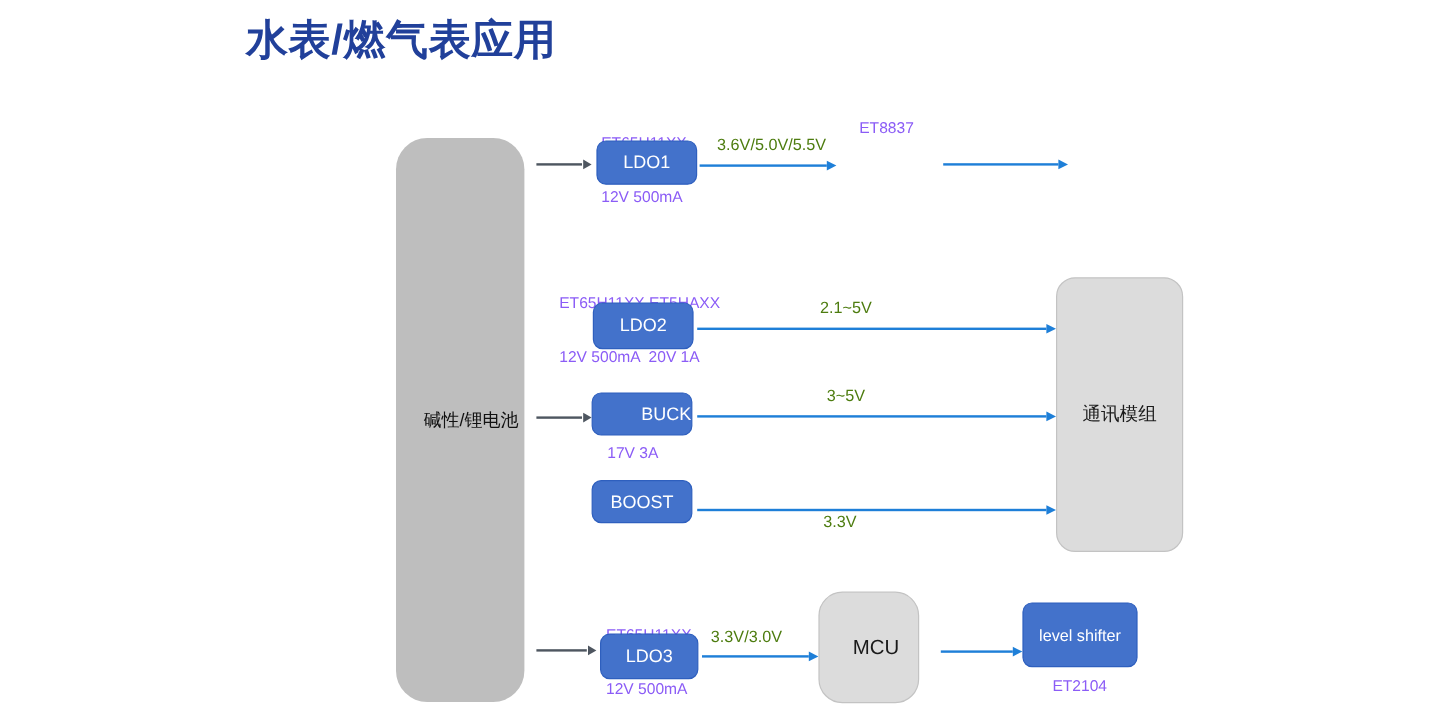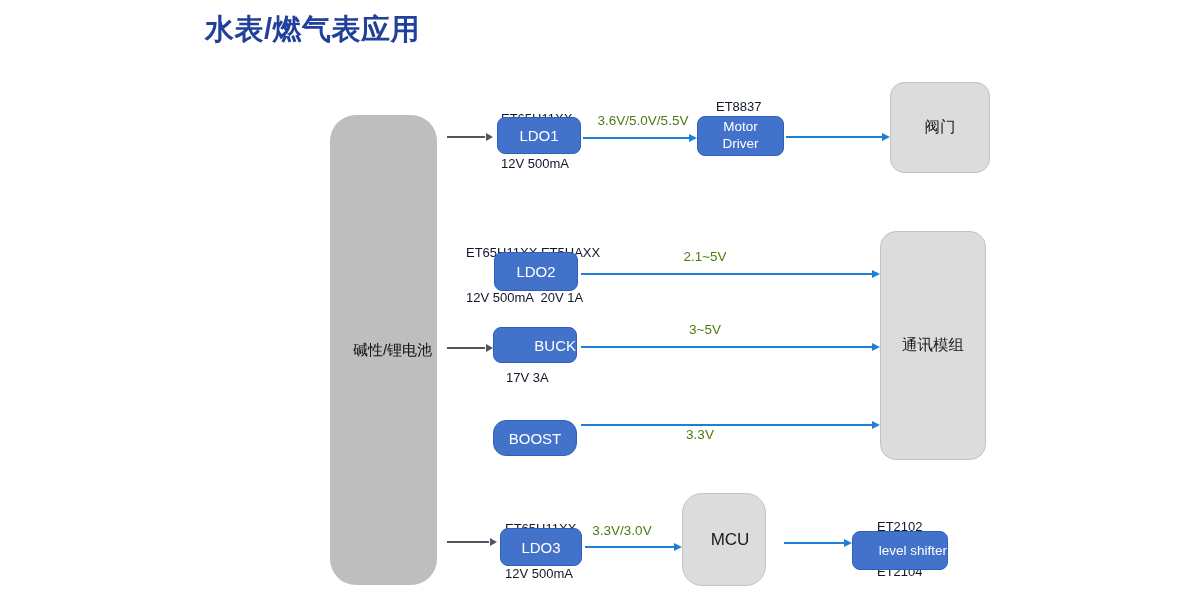--- a/index.html
+++ b/index.html
@@ -1,33 +1,33 @@
 <!DOCTYPE html>
 <html><head>
 <meta charset="utf-8">
 <style>
   * { margin:0; padding:0; box-sizing:border-box; }
   html,body { width:1200px; height:600px; background:#ffffff; overflow:hidden;
               font-family:"Liberation Sans", sans-serif; }
   #stage { position:relative; width:1200px; height:600px; background:#ffffff; }
 
-  .title { position:absolute; left:205px; top:10px; font-size:29px; font-weight:bold;
+  .title { position:absolute; left:205px; top:10px; font-size:35px; font-weight:bold;
            color:#21409A; letter-spacing:0.5px; white-space:pre; }
 
   .node-blue { position:absolute; background:#4372CB; border:1.5px solid #2E5FBE;
                border-radius:8px; color:#ffffff; display:flex; align-items:center;
                justify-content:center; text-align:center; font-size:15px; }
   .node-gray { position:absolute; background:#DCDCDC; border:1px solid #C3C3C3;
                color:#1a1a1a; display:flex; align-items:center; justify-content:center;
                text-align:center; font-size:15.5px; }
   .battery   { position:absolute; left:330px; top:115px; width:107px; height:470px;
                background:#BEBEBE; border-radius:26px; display:flex; align-items:center;
                justify-content:center; color:#111; font-size:15px;padding-left:18px; }
 
-  .chip { position:absolute; font-size:13px; color:#0f172a; line-height:1.16; white-space:pre; }
+  .chip { position:absolute; font-size:13px; color:#8b5cf6; line-height:1.16; white-space:pre; }
   .volt { position:absolute; font-size:13.5px; color:#4d7c0f; text-align:center; white-space:pre; }
 
   .arrow { position:absolute; height:2px; background:currentColor; }
   .arrow::after { content:''; position:absolute; right:-8px; top:-3.5px; width:0; height:0;
                   border-top:4.5px solid transparent; border-bottom:4.5px solid transparent;
                   border-left:8px solid; }
   .blue { color:#1E7FD8; }
   .gray { color:#4E5660; height:1.6px; }
   .gray::after { top:-3px; border-top-width:4px; border-bottom-width:4px; border-left-width:7px; }
 
@@ -52,27 +52,21 @@
     <div>ET65H11XX</div>
     <div>12V 500mA</div>
   </div>
   <div class="node-blue" style="left:497px; top:117px; width:84px; height:37px;text-align:right;">
     <span>LDO1</span>
   </div>
   <div class="volt" style="left:592px; top:113px; width:102px;">3.6V/5.0V/5.5V</div>
   <div class="arrow blue" style="left:583px; top:137px; width:106px;"></div>
 
   <div class="chip" style="left:716px; top:99px;">ET8837</div>
-  <div class="node-blue" style="left:697px; top:116px; width:87px; height:40px;">
-    <span class="wrap56">Motor Driver</span>
-  </div>
   <div class="arrow blue" style="left:786px; top:136px; width:96px;"></div>
-  <div class="node-gray" style="left:890px; top:82px; width:100px; height:91px; border-radius:14px;">
-    <span>阀门</span>
-  </div>
 
   <div class="chip" style="left:466px; top:215px;">
     <div>ET65H11XX ET5HAXX</div>
     <div>12V 500mA  20V 1A</div>
   </div>
   <div class="node-blue" style="left:494px; top:252px; width:84px; height:39px;text-align:right;">
     <span>LDO2</span>
   </div>
   <div class="volt" style="left:650px; top:249px; width:110px;">2.1~5V</div>
   <div class="arrow blue" style="left:581px; top:273px; width:291px;"></div>
@@ -80,21 +74,21 @@
   <div class="chip" style="left:506px; top:295px;">
     <div>ET81311</div>
     <div>17V 3A</div>
   </div>
   <div class="node-blue" style="left:493px; top:327px; width:84px; height:36px;justify-content:flex-end;">
     <span>BUCK</span>
   </div>
   <div class="volt" style="left:650px; top:322px; width:110px;">3~5V</div>
   <div class="arrow blue" style="left:581px; top:346px; width:291px;"></div>
 
-  <div class="node-blue" style="left:493px; top:420px; width:84px; height:36px;border-radius:13px;">
+  <div class="node-blue" style="left:493px; top:400px; width:84px; height:36px;">
     <span>BOOST</span>
   </div>
   <div class="arrow blue" style="left:581px; top:424px; width:291px;"></div>
   <div class="volt" style="left:660px; top:427px; width:80px;">3.3V</div>
 
   <div class="node-gray" style="left:880px; top:231px; width:106px; height:229px; border-radius:16px;">
     <span>通讯模组</span>
   </div>
 
   <div class="chip" style="left:505px; top:491px;">
@@ -109,17 +103,17 @@
 
   <div class="node-gray" style="left:682px; top:493px; width:84px; height:93px; border-radius:20px; font-size:17px;padding-left:12px;">
     <span>MCU</span>
   </div>
   <div class="arrow blue" style="left:784px; top:542px; width:60px;"></div>
 
   <div class="chip" style="left:877px; top:489px;">
     <div>ET2102</div>
     <div>ET2104</div>
   </div>
-  <div class="node-blue" style="left:852px; top:531px; width:96px; height:39px; font-size:13.5px;justify-content:flex-end;">
+  <div class="node-blue" style="left:852px; top:502px; width:96px; height:54px; font-size:13.5px;">
     <span>level shifter</span>
   </div>
 
 </div>
 
 </body></html>

